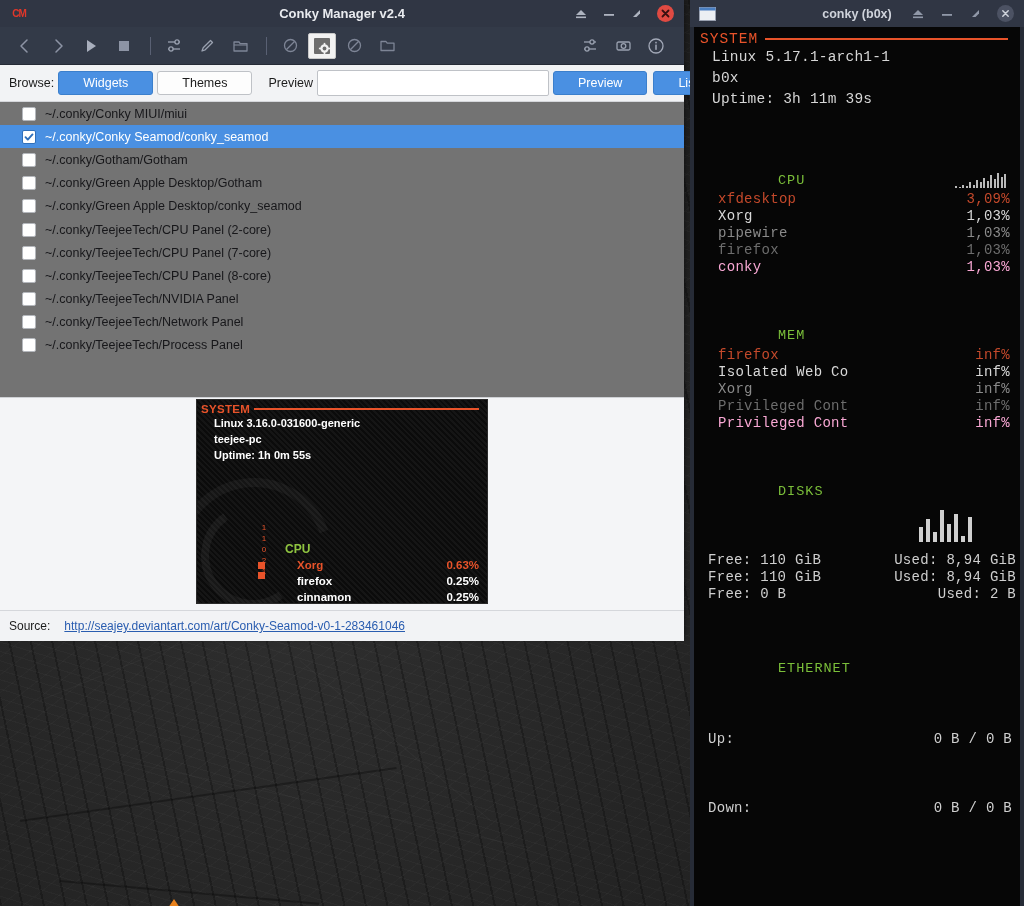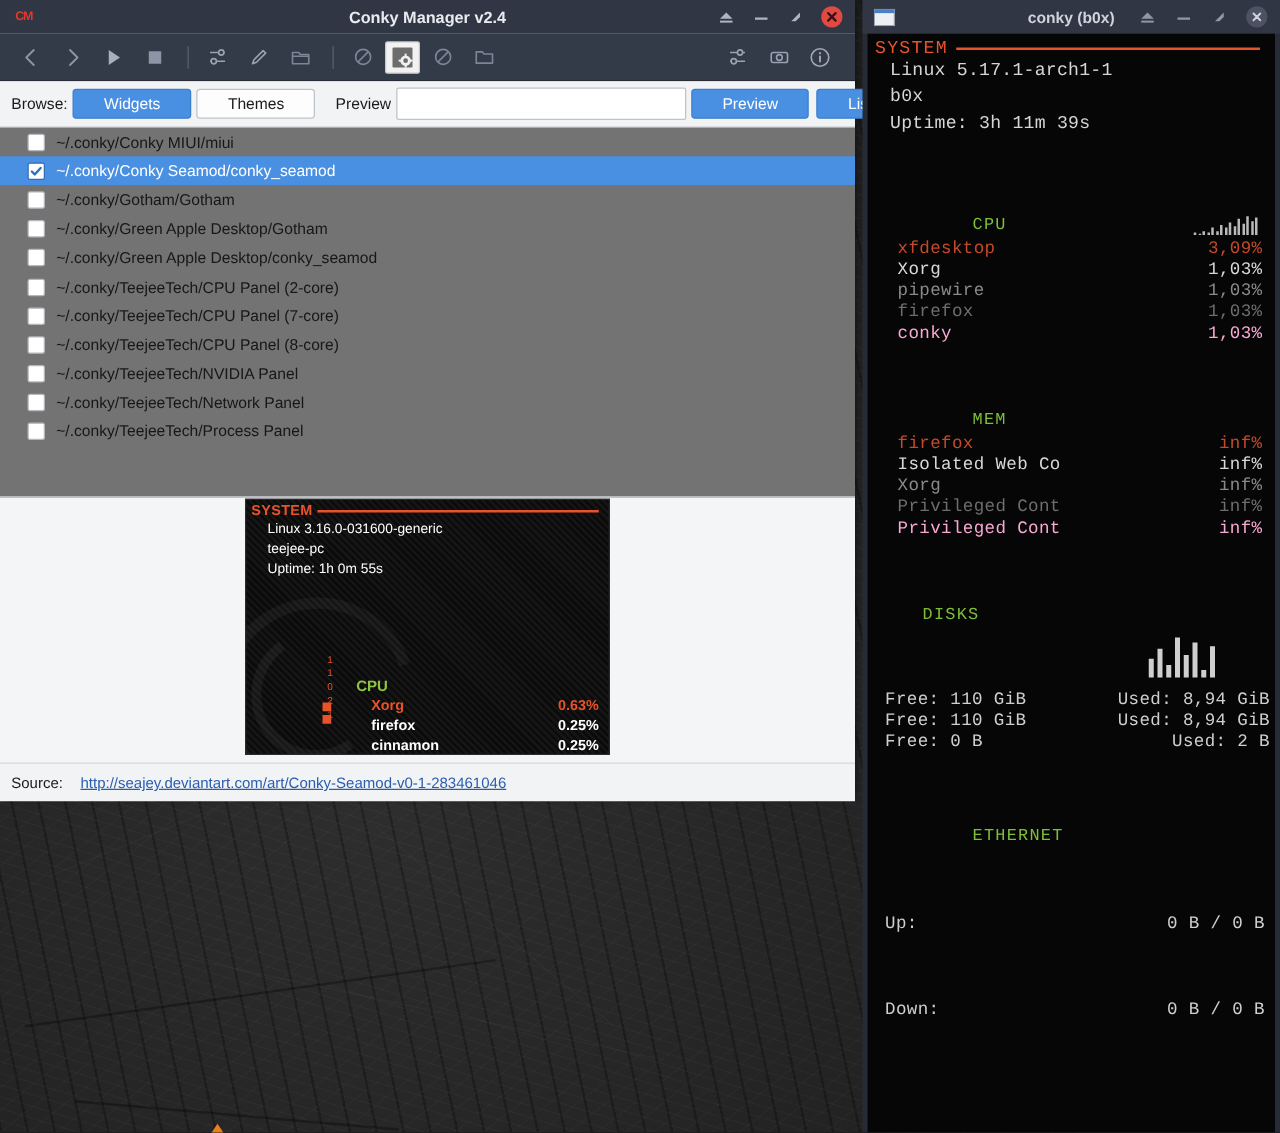--- a/index.html
+++ b/index.html
@@ -107,21 +107,21 @@
     transform:rotate(25deg);
   }
   #preview-img .pv-swirl2{
     position:absolute;left:4px;top:104px;width:88px;height:88px;border-radius:50%;
     border:8px solid rgba(255,255,255,.05);border-right-color:transparent;border-top-color:transparent;
     transform:rotate(10deg);
   }
   .pv-head{display:flex;align-items:center;gap:4px;padding:3px 4px 0 4px;}
   .pv-head-label{color:#e8532a;font-size:11.5px;font-weight:bold;letter-spacing:.3px;}
   .pv-head-rule{flex:1;height:2px;background:#e8532a;margin-right:4px;}
-  .pv-line{color:#fff;font-size:11px;font-weight:normal;padding-left:17px;line-height:16px;}
+  .pv-line{color:#fff;font-size:11px;font-weight:bold;padding-left:17px;line-height:16px;}
   .pv-cpu{position:absolute;left:88px;top:142px;color:#8fc440;font-size:12px;font-weight:bold;}
   .pv-proc{position:absolute;left:100px;width:182px;display:flex;justify-content:space-between;font-size:11.5px;font-weight:bold;}
   .pv-digits{position:absolute;left:62px;top:122px;color:#e8532a;font-size:8px;line-height:11px;text-align:center;width:10px;}
   .pv-sq{position:absolute;left:61px;width:7px;height:7px;background:#e8532a;}
 
   #cm-source{
     height:30px;background:#f2f3f5;border-top:1px solid #d5d7db;
     display:flex;align-items:center;padding-left:9px;gap:14px;font-size:12px;color:#1b1b1b;
   }
   #source-link{color:#2a5db0;text-decoration:underline;cursor:pointer;font-size:12px;}
@@ -535,21 +535,21 @@
             <span>inf%</span>
           </div>
           <div class="ck-row c5">
             <span class="nm">Privileged Cont</span>
             <span>inf%</span>
           </div>
         </div>
     </div>
 
     <div style="margin-top:50px;">
-      <div style="padding:0 0 0 44px;">
+      <div style="padding:0 0 0 84px;">
         <span class="ck-green">DISKS</span>
       </div>
       <div style="display:flex;justify-content:flex-end;padding-right:48px;margin-top:8px;">
         <span class="spark-big" id="disk-spark">
             <i style="height: 44%;"></i>
             <i style="height: 69%;"></i>
             <i style="height: 28%;"></i>
             <i style="height: 94%;"></i>
             <i style="height: 53%;"></i>
             <i style="height: 81%;"></i>

